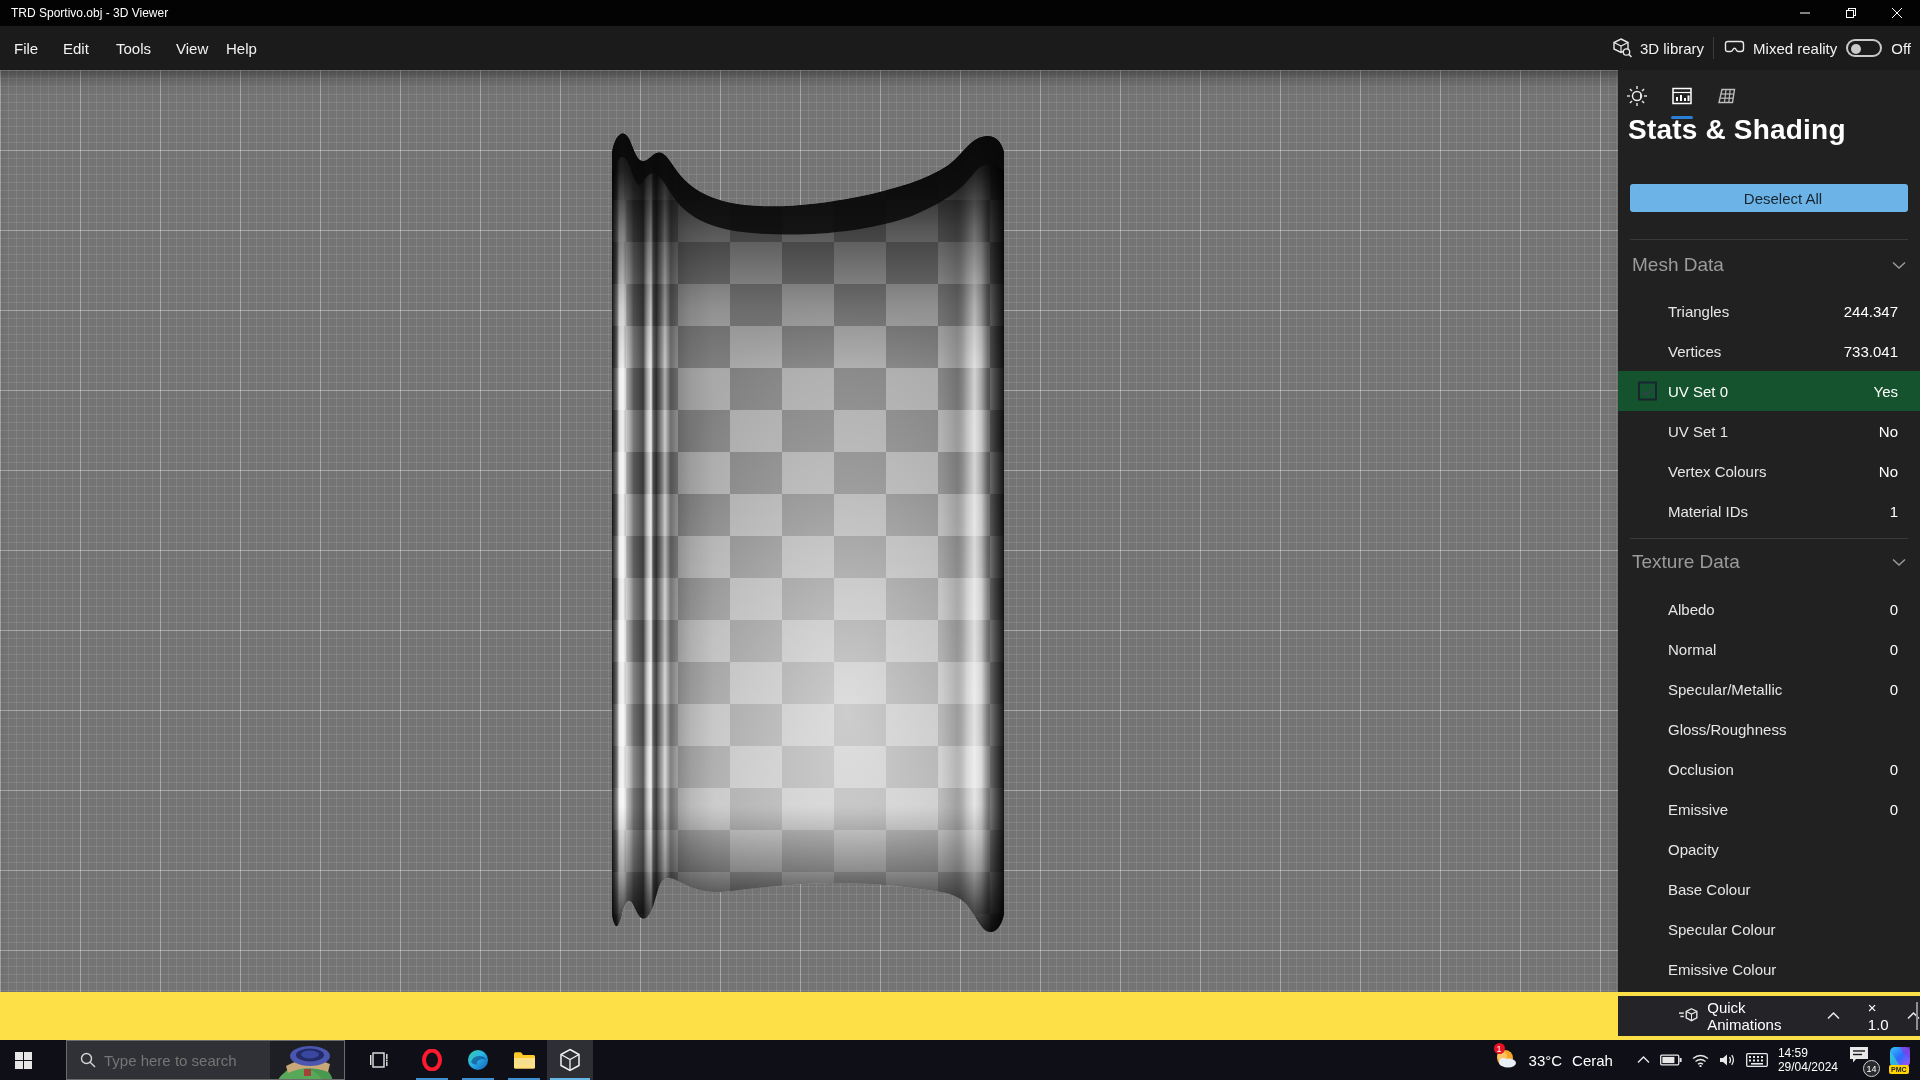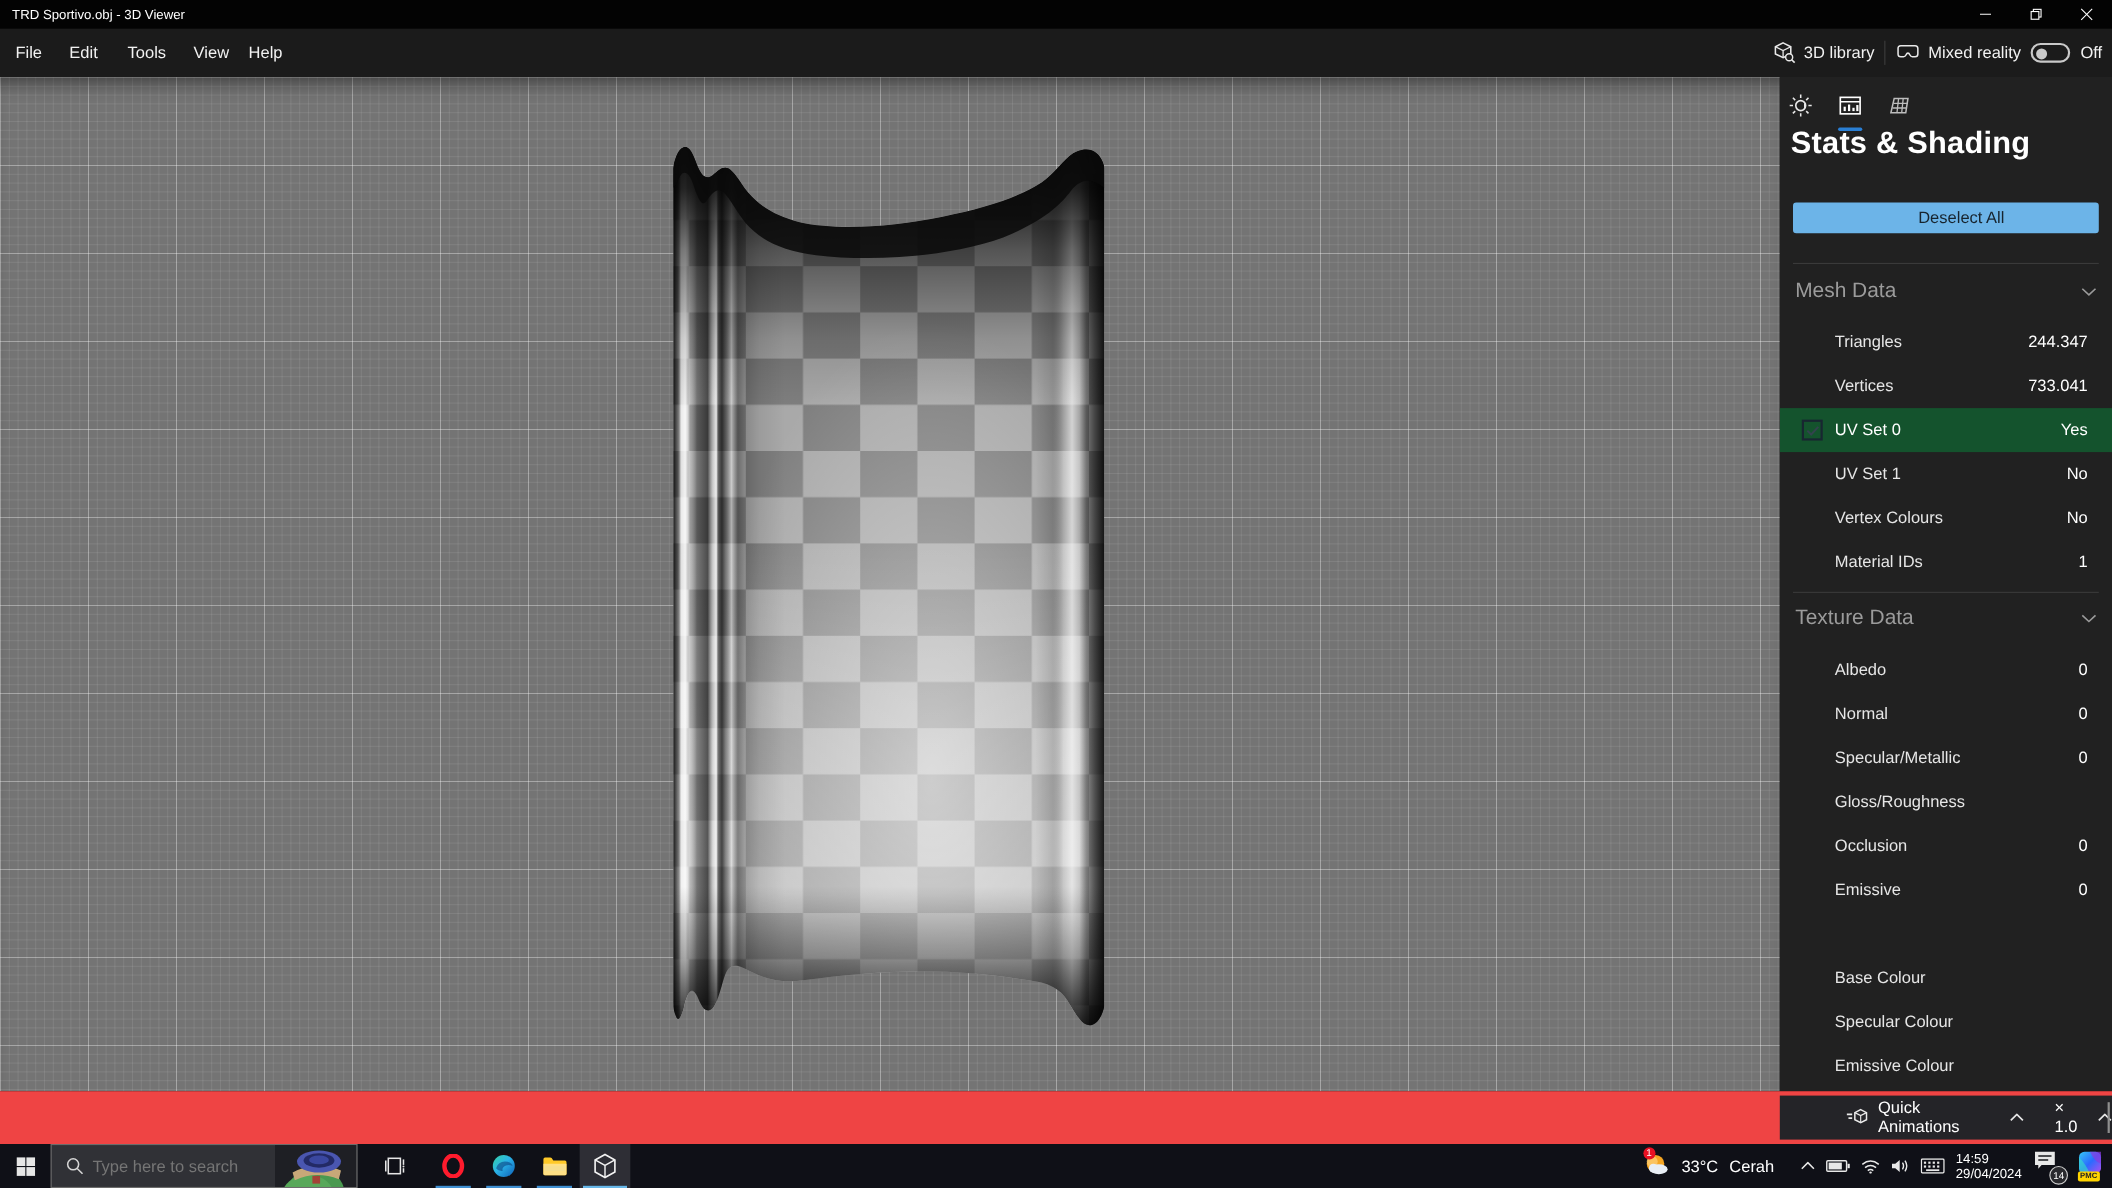--- a/index.html
+++ b/index.html
@@ -46,34 +46,34 @@
   .sec-header { position:absolute; left:14px; width:274px; height:32px; color:#9b9b9b; font-size:19px;
                 display:flex; align-items:center; justify-content:space-between; }
   .row { position:absolute; left:0; width:302px; height:40px; font-size:15px; color:#e6e6e6; }
   .row .lbl { position:absolute; left:50px; top:50%; transform:translateY(-50%); }
   .row .val { position:absolute; right:22px; top:50%; transform:translateY(-50%); color:#fff; }
   .row.selected { color:#fff; }
   .checkbox { position:absolute; left:20px; top:50%; transform:translateY(-50%); width:19px; height:19px;
               border:2px solid #182631; display:flex; align-items:center; justify-content:center; }
 
   
-  .appbar { position:absolute; left:0; top:992px; width:1920px; height:48px; background:#ef4444; }
+  .appbar { position:absolute; left:0; top:992px; width:1920px; height:48px; background:#fde047; }
   .quickbar { position:absolute; left:1618px; top:4px; width:302px; height:40px; background:#242428;
               display:flex; align-items:center; color:#fff; font-size:15px; }
   .sb-scroll { position:absolute; right:2px; top:6px; width:2px; height:28px; background:#8f8f8f; }
 
   
   .taskbar { position:absolute; left:0; top:1040px; width:1920px; height:40px; background:#0f1017;
              display:flex; align-items:center; }
   .tb-tile { width:46px; height:40px; display:flex; align-items:center; justify-content:center; position:relative; }
   .tb-underline { position:absolute; bottom:0; left:7px; width:32px; height:2px; background:#3f8fd1; }
   .tb-tile.active { background:rgba(255,255,255,.13); }
   .tb-tile.active .tb-underline { left:3px; width:40px; background:#67b7e8; }
   .searchbox { position:relative; width:279px; height:40px; background:#303136; border:1px solid #6c6c6c;
-               display:flex; align-items:center; overflow:hidden; }
+               display:flex; align-items:center; overflow:hidden;margin-left:20px; }
   .searchbox input { flex:1; min-width:0; background:transparent; border:none; outline:none; color:#d6d6d6;
                      font-size:15px; font-family:inherit; padding-left:8px; }
   .tray { position:absolute; right:0; top:0; height:40px; display:flex; align-items:center; gap:10px; padding-right:6px; }
   .tray .txt { color:#fff; font-size:15px; }
   .clock { color:#fff; font-size:12px; text-align:left; line-height:14px; }
   .badge { position:absolute; border-radius:50%; background:#e81123; color:#fff; font-size:9px;
            display:flex; align-items:center; justify-content:center; }
 </style>
 </head>
 <body>
@@ -329,20 +329,24 @@
       <span class="val"></span>
     </div>
     <div class="row" style="top:679px">
       <span class="lbl">Occlusion</span>
       <span class="val">0</span>
     </div>
     <div class="row" style="top:719px">
       <span class="lbl">Emissive</span>
       <span class="val">0</span>
     </div>
+    <div class="row" style="top:759px">
+      <span class="lbl">Opacity</span>
+      <span class="val"></span>
+    </div>
     <div class="row" style="top:799px">
       <span class="lbl">Base Colour</span>
       <span class="val"></span>
     </div>
     <div class="row" style="top:879px">
       <span class="lbl">Emissive Colour</span>
       <span class="val"></span>
     </div>
     <div class="row" style="top:839px">
       <span class="lbl">Specular Colour</span>

